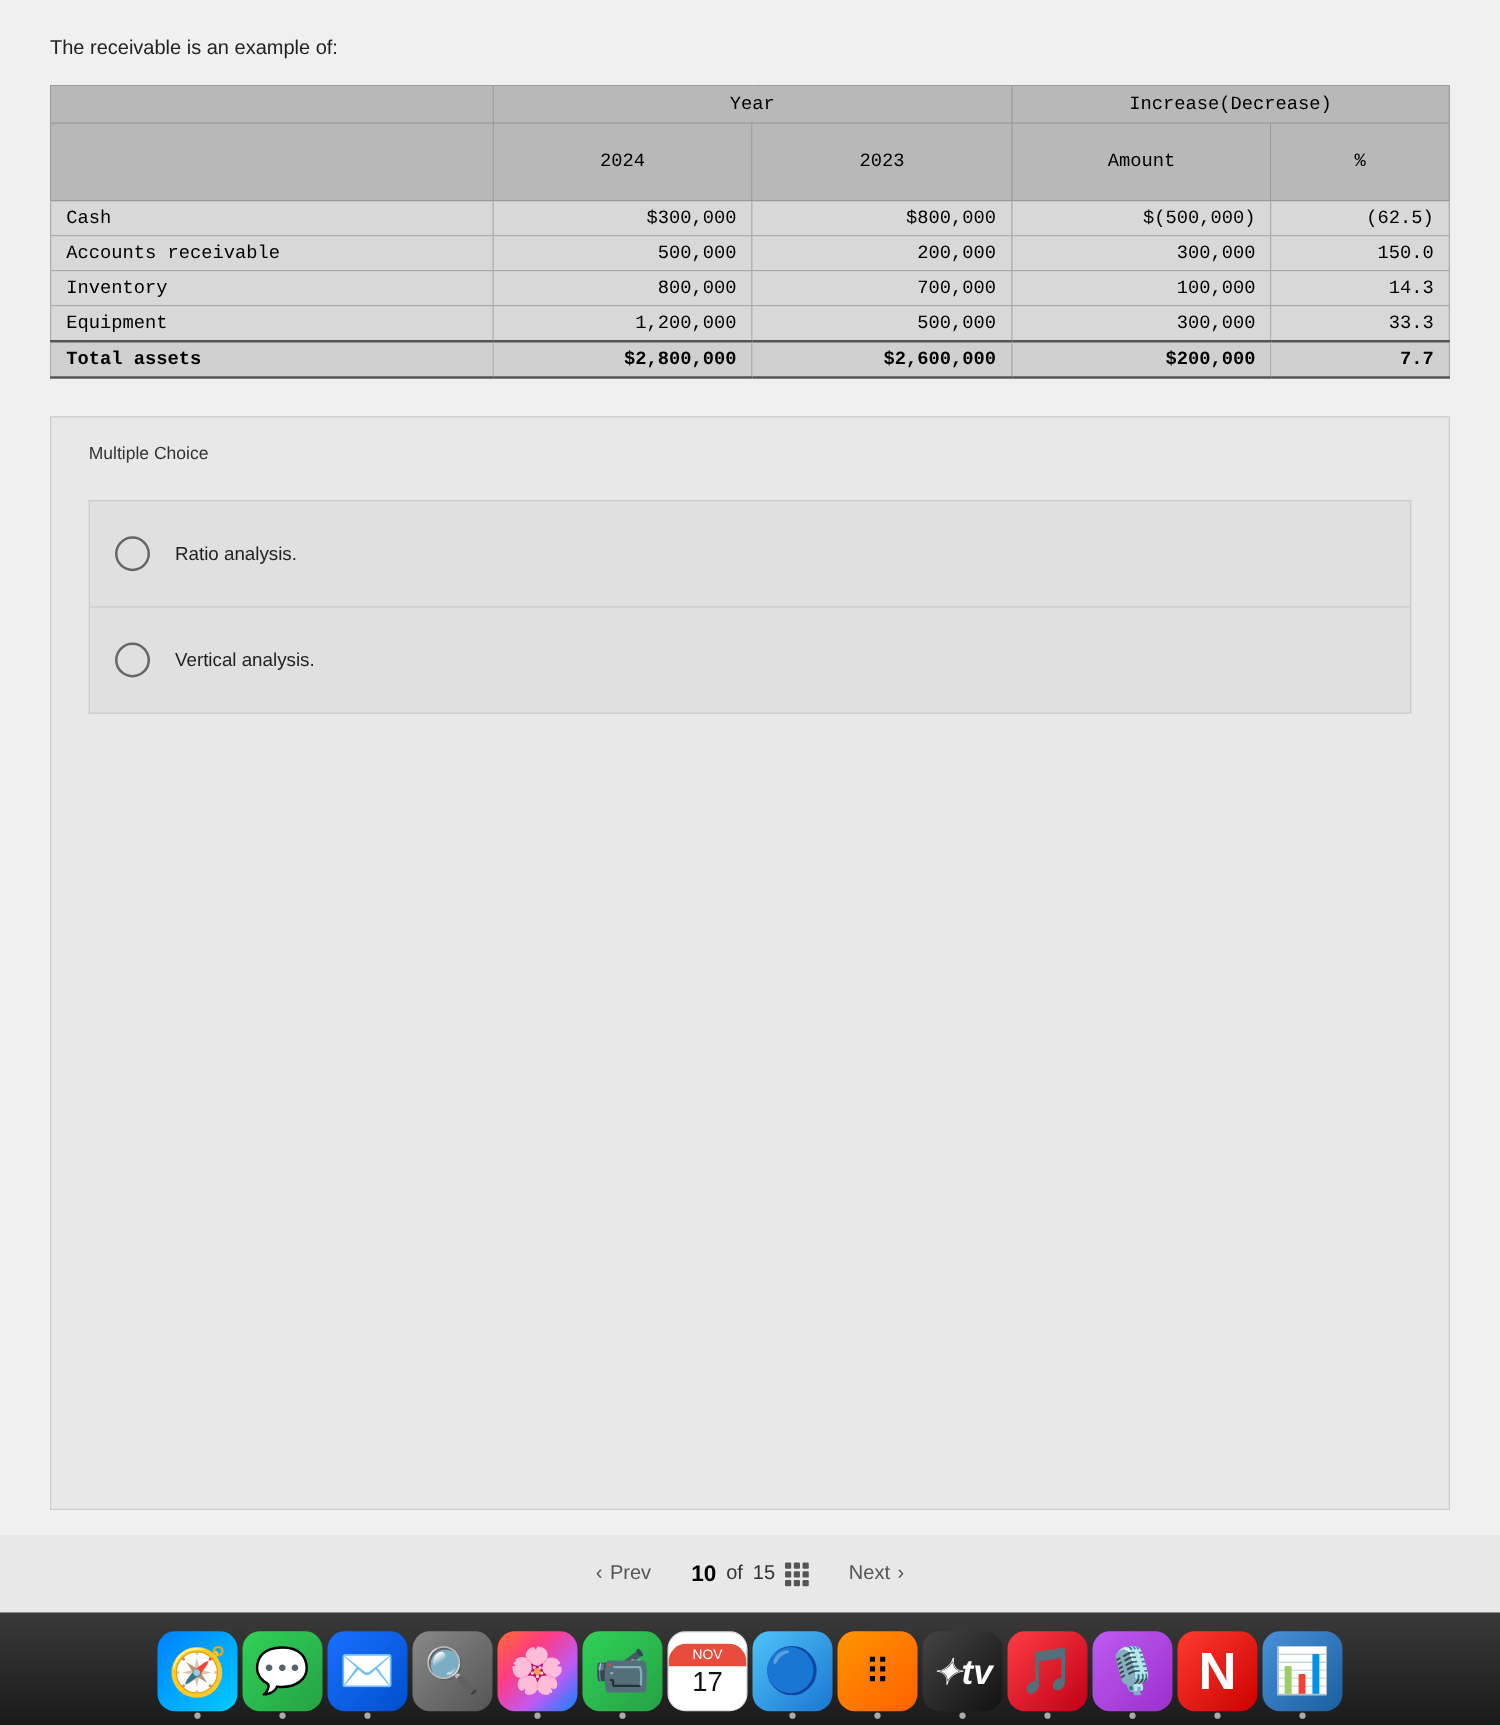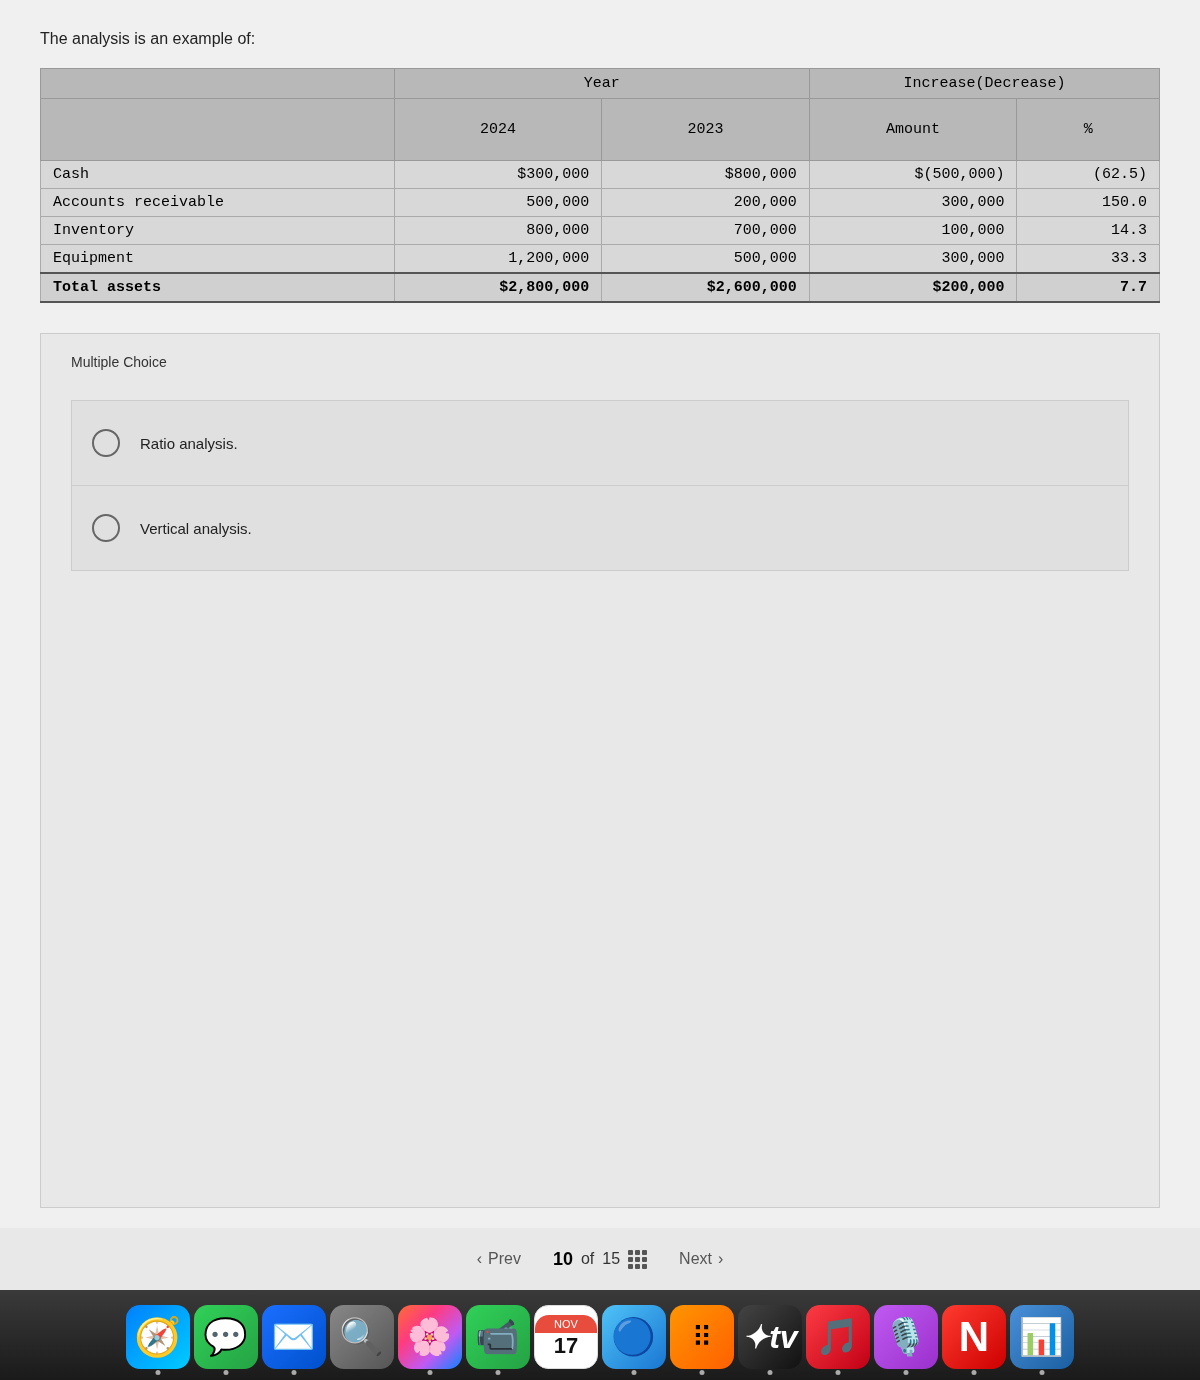--- a/index.html
+++ b/index.html
@@ -250,34 +250,34 @@
     .dock-facetime { background: linear-gradient(135deg, #30d158, #25a244); }
     .dock-calendar {
       background: #fff;
       color: #333;
       font-size: 14px;
       flex-direction: column;
       gap: 0;
       border: 1px solid #ddd;
     }
     .dock-calendar .cal-month { background: #e74c3c; width: 100%; text-align: center; color: white; font-size: 11px; padding: 3px 0; border-radius: 14px 14px 0 0; }
-    .dock-calendar .cal-day { font-size: 22px; font-weight: bold; color: #111; }
+    .dock-calendar .cal-day { font-size: 22px; font-weight: normal; color: #111; }
     .dock-finder { background: linear-gradient(135deg, #4fc3f7, #1976d2); }
     .dock-launchpad { background: linear-gradient(135deg, #ff9500, #ff6000); }
     .dock-music { background: linear-gradient(135deg, #fc3c44, #c20016); }
     .dock-appletv { background: linear-gradient(135deg, #444, #111); }
     .dock-podcasts { background: linear-gradient(135deg, #bf5af2, #9b30cc); }
     .dock-news { background: linear-gradient(135deg, #ff3b30, #cc0000); color: white; font-size: 40px; }
     .dock-keynote { background: linear-gradient(135deg, #4a90d9, #1a5fa0); }
   </style>
 </head>
 <body>
 
 <div class="main-content">
-  <p class="intro-text">The analysis is an example of:</p>
+  <p class="intro-text">The receivable is an example of:</p>
 
   <div class="table-container">
     <table>
       <thead>
         <tr class="header-row-top">
           <th class="th-accounts"></th>
           <th colspan="2">Year</th>
           <th colspan="2">Increase(Decrease)</th>
         </tr>
         <tr class="header-row-sub">
@@ -402,21 +402,21 @@
   </div>
   <div class="dock-item dock-finder">
     <span style="font-size:36px;">🔵</span>
     <div class="dock-dot"></div>
   </div>
   <div class="dock-item dock-launchpad">
     <span style="font-size:28px;">⠿</span>
     <div class="dock-dot"></div>
   </div>
   <div class="dock-item dock-appletv">
-    <span style="font-size:32px; color:white; font-style:italic; font-weight:bold;">✦tv</span>
+    <span style="font-size:28px; color:white; font-style:italic; font-weight:bold;">✦tv</span>
     <div class="dock-dot"></div>
   </div>
   <div class="dock-item dock-music">
     <span style="font-size:36px;">🎵</span>
     <div class="dock-dot"></div>
   </div>
   <div class="dock-item dock-podcasts">
     <span style="font-size:36px;">🎙️</span>
     <div class="dock-dot"></div>
   </div>

